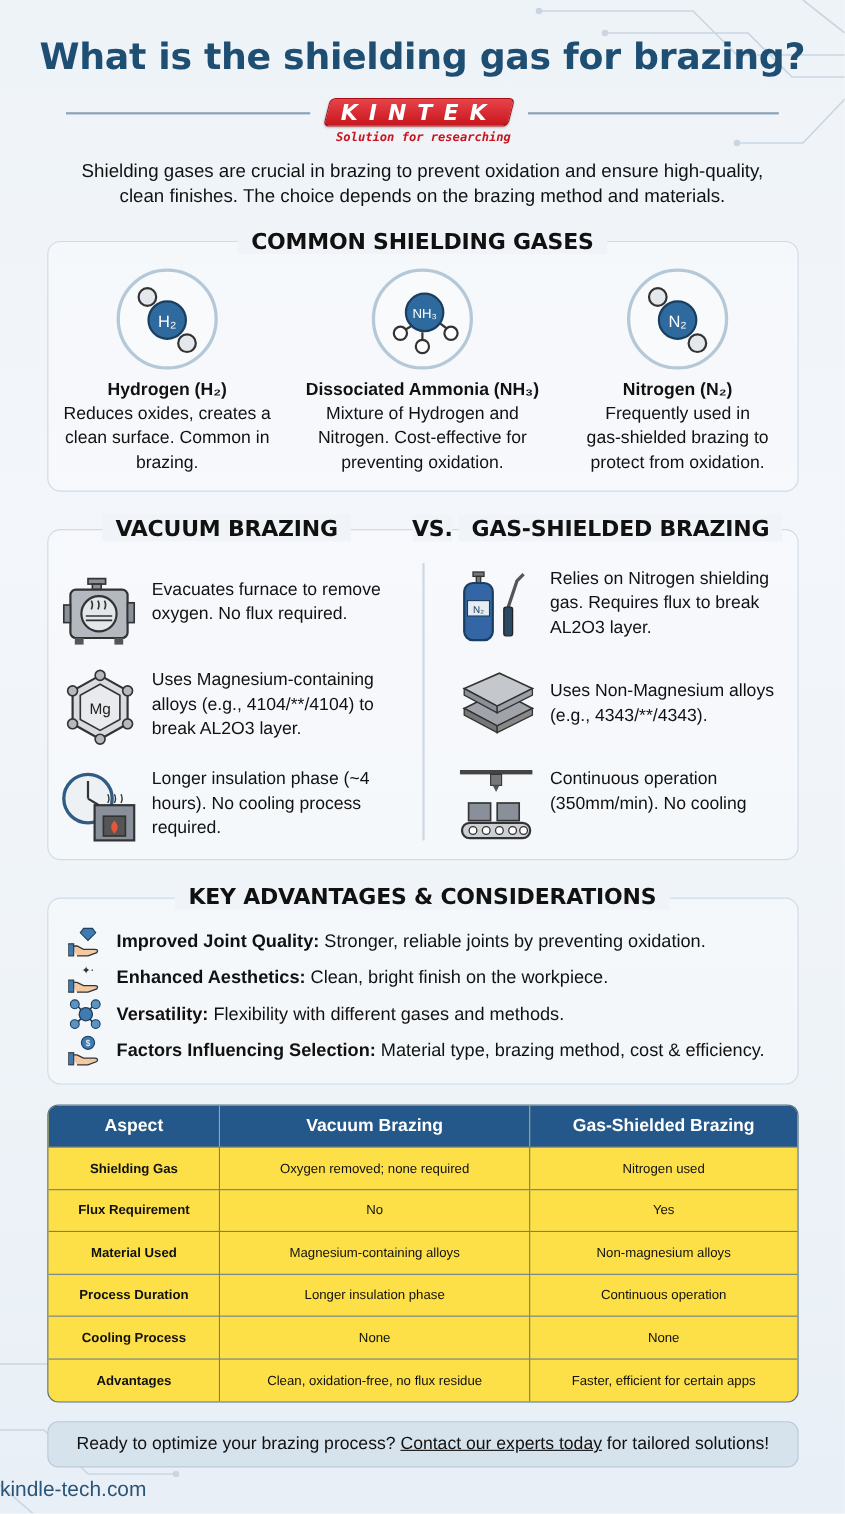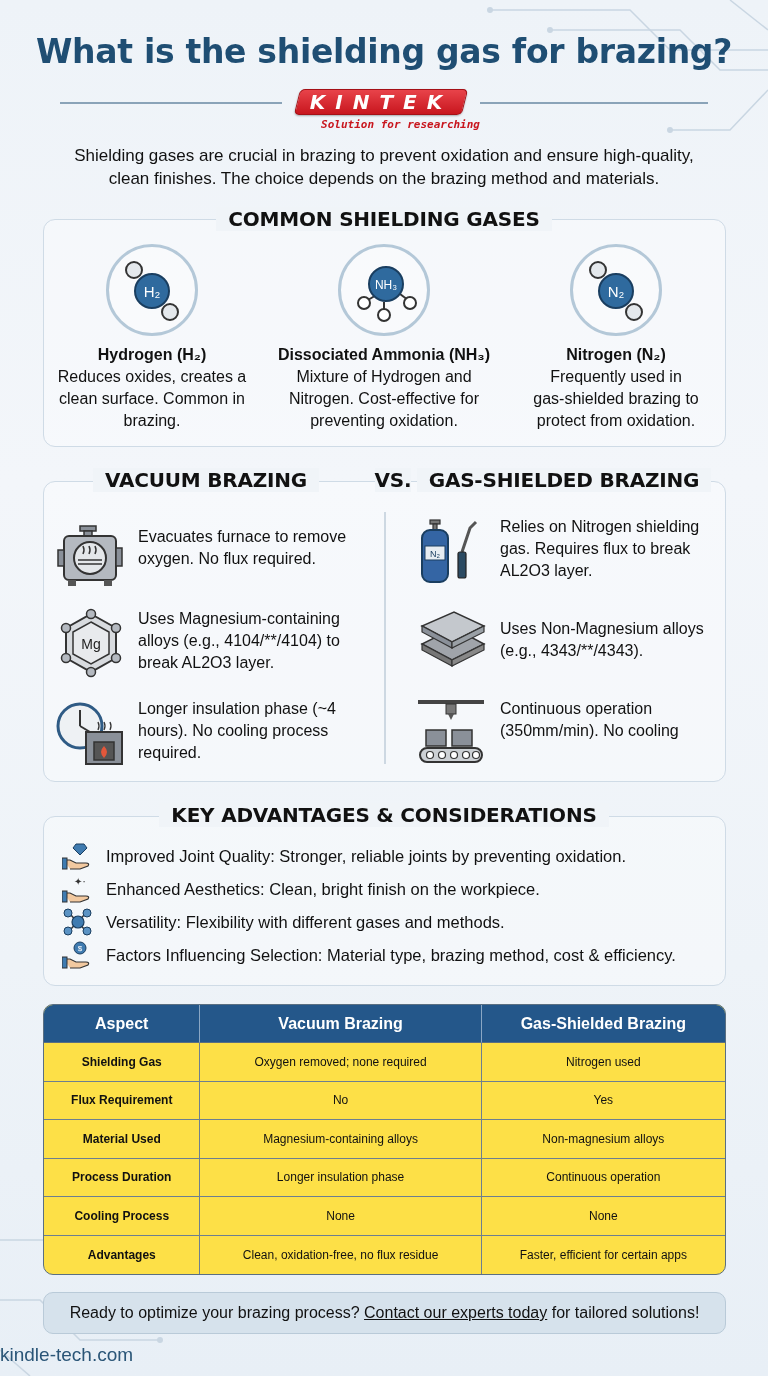--- a/index.html
+++ b/index.html
@@ -27,21 +27,21 @@
     border-radius: 5px; transform: skewX(-14deg);
     box-shadow: 0 1px 2px rgba(0,0,0,0.3);
     border: 1px solid #a51016;
   }
   .logo-text {
     position: absolute; left: 297px; top: 2px; width: 168px; text-align: center;
     font-family: "DejaVu Sans", sans-serif; font-weight: bold; font-style: italic;
     font-size: 20px; color: #fff; letter-spacing: 10px;
   }
   .logo-tag {
-    position: absolute; left: 290px; top: 30px; width: 190px; text-align: right;
+    position: absolute; left: 290px; top: 30px; width: 190px; text-align: center;
     font-family: "DejaVu Sans Mono", monospace; font-weight: bold; font-style: italic;
     font-size: 11px; color: #c8161e;
   }
   .intro {
     position: absolute; left: 30px; top: 144px; width: 708px; text-align: center;
     font-size: 17px; line-height: 23px; color: #111;
   }
 
   .panel {
     position: absolute; border: 1.5px solid #cfdbe6; border-radius: 12px;
@@ -61,21 +61,21 @@
   .gas-name { margin-top: 8px; font-weight: bold; font-size: 16px; line-height: 22px; }
   .gas-desc { font-size: 16px; line-height: 22px; }
 
   .cmp-row { position: absolute; height: 80px; }
   .cmp-icon { position: absolute; left: 0; top: 0; width: 70px; height: 70px; }
   .cmp-text { position: absolute; left: 82px; top: 0; width: 230px; font-size: 16px; line-height: 22px; }
 
   .adv-item { position: absolute; left: 62px; height: 26px; font-size: 16.5px; line-height: 24px; white-space: nowrap; }
   .adv-icon { position: absolute; left: -0px; top: -2px; width: 32px; height: 28px; }
   .adv-body { position: absolute; left: 44px; top: 0; }
-  .adv-body b { font-weight: normal; }
+  .adv-body b { font-weight: bold; }
 
   table.cmp {
     position: absolute; left: 43px; top: 1004px; width: 683px; border-collapse: separate; border-spacing: 0;
     border: 1.5px solid #5a6f82; border-radius: 10px; overflow: hidden; background: #fde047;
   }
   table.cmp th {
     background: #24578a; color: #fff; font-weight: bold; font-size: 16px; height: 38px;
     border-right: 1px solid #8aa7c4; border-bottom: 1px solid #5a6f82;
   }
   table.cmp td {

